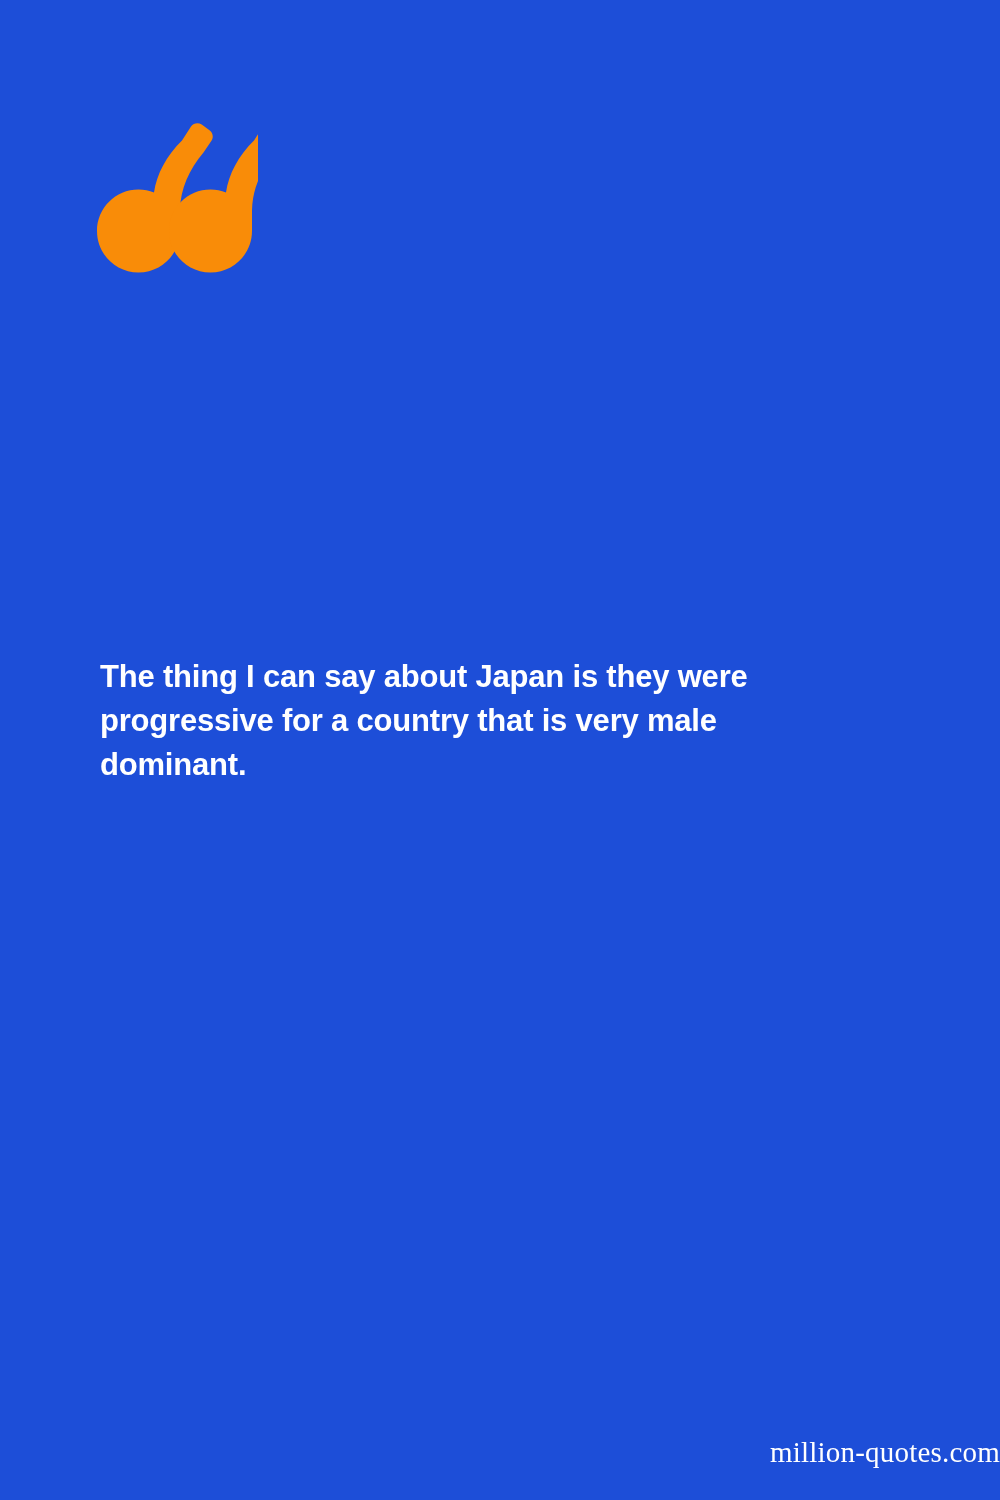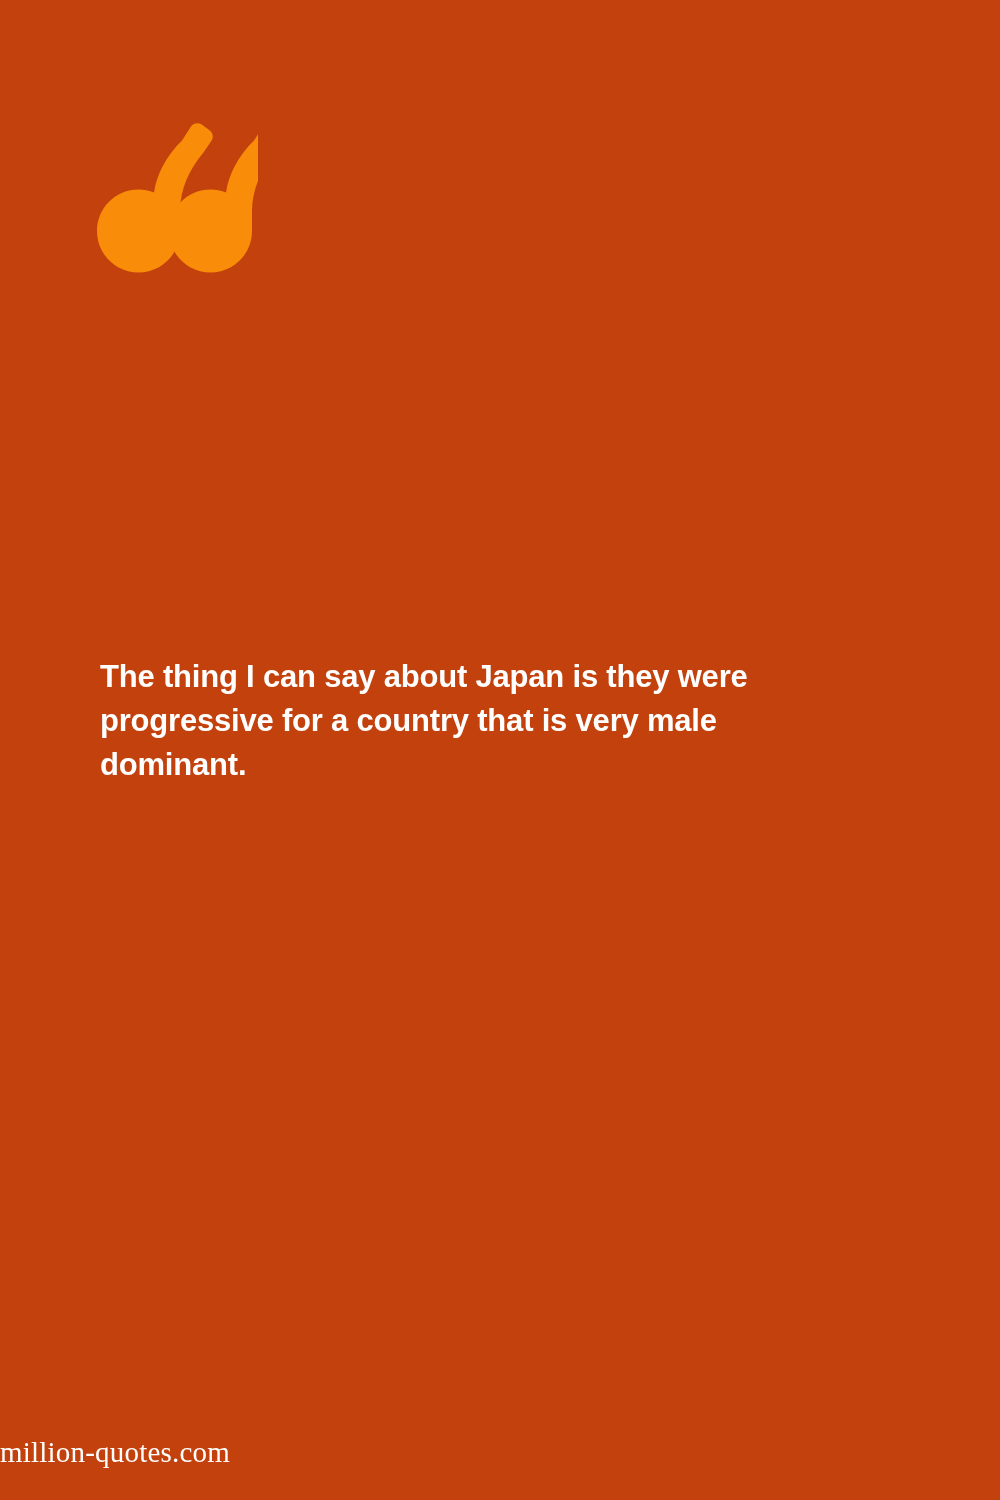--- a/index.html
+++ b/index.html
@@ -12,21 +12,21 @@
     height: 1500px;
     background: #e42e63;
     font-family: "Liberation Sans", sans-serif;
     overflow: hidden;
     position: relative;
   }
 
   .quote-card {
     position: absolute;
     inset: 0;
-    background: #c2410c;
+    background: #1d4ed8;
     padding-left: 43px;
   }
 
   
   .quote-mark {
     position: absolute;
     left: 93px;
     top: 122px;
     width: 165px;
     height: 155px;
@@ -66,21 +66,21 @@
     white-space: nowrap;
     margin: 0;
   }
 
   
   .site-footer {
     position: absolute;
     left: 0;
     right: 0;
     top: 1436px;
-    text-align: left;
+    text-align: right;
     color: #ffffff;
     font-family: "Liberation Serif", "DejaVu Serif", serif;
     font-size: 29px;
     font-weight: normal;
     letter-spacing: 0.2px;
   }
 </style>
 </head>
 <body>
 

